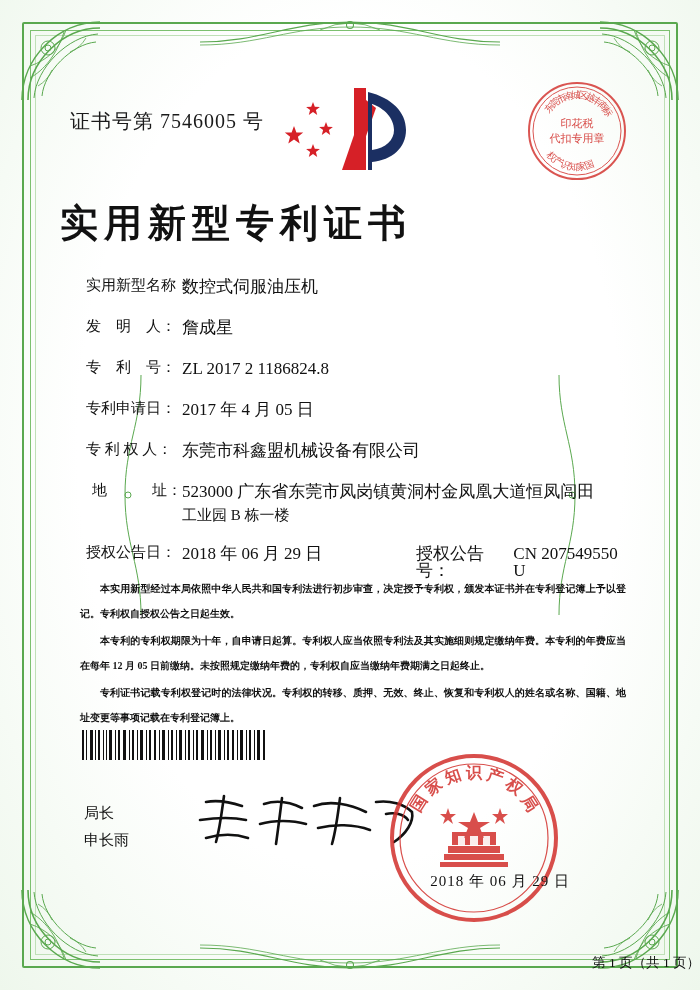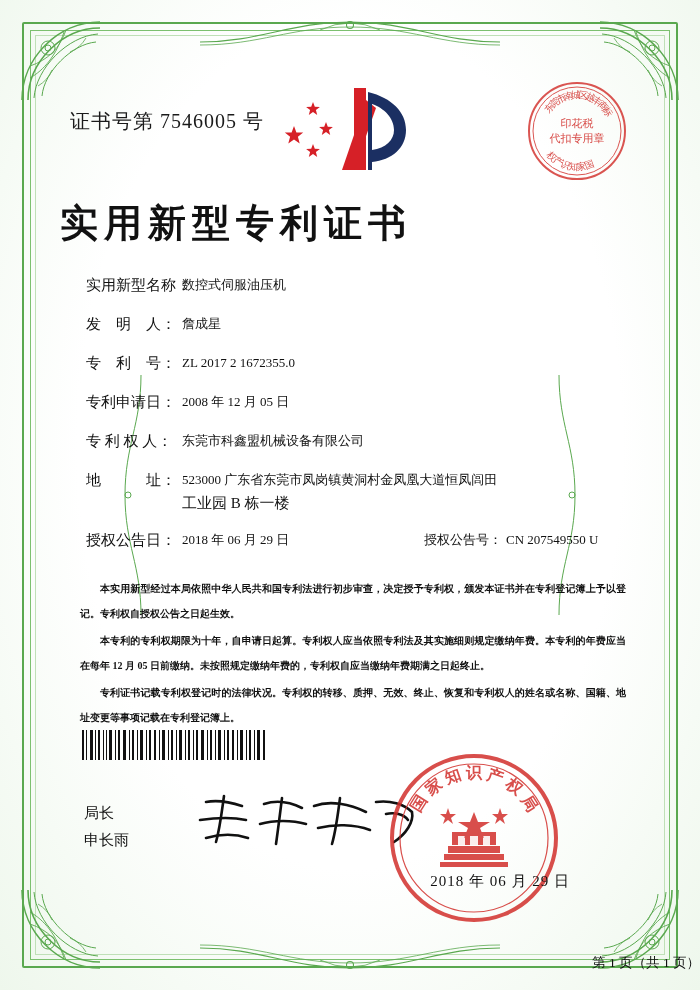--- a/index.html
+++ b/index.html
@@ -83,21 +83,21 @@
   .frow{
     display:flex;align-items:flex-start;
     margin-bottom:24px;
   }
   .flabel{
     white-space:pre;
     width:96px;
     flex:0 0 96px;
     font-size:15px;
   }
-  .fvalue{font-size:13px;}
+  .fvalue{font-size:17px;}
   .frow.two .left{display:flex;flex:0 0 330px;}
   .frow.two .right{display:flex;justify-content:space-between;}
   .addr-2{
     margin-top:8px;margin-left:96px;font-size:15px;
   }
 
   .paras{
     position:absolute;left:20px;right:14px;top:516px;
     font-size:10px;line-height:25px;color:#111;
     text-align:justify;
@@ -311,40 +311,40 @@
         <span class="fvalue">数控式伺服油压机</span>
       </div>
 
       <div class="frow">
         <span class="flabel">发　明　人：</span>
         <span class="fvalue">詹成星</span>
       </div>
 
       <div class="frow">
         <span class="flabel">专　利　号：</span>
-        <span class="fvalue">ZL 2017 2 1672355.0</span>
+        <span class="fvalue">ZL 2017 2 1186824.8</span>
       </div>
 
       <div class="frow">
         <span class="flabel">专利申请日：</span>
-        <span class="fvalue">2008 年 12 月 05 日</span>
+        <span class="fvalue">2017 年 4 月 05 日</span>
       </div>
 
       <div class="frow">
         <span class="flabel">专 利 权 人：</span>
         <span class="fvalue">东莞市科鑫盟机械设备有限公司</span>
       </div>
 
-      <div class="frow" style="margin-bottom:6px;">
+      <div class="frow" style="margin-bottom:6px;text-align:right;">
         <span class="flabel">地　　　址：</span>
         <span class="fvalue">523000  广东省东莞市凤岗镇黄洞村金凤凰大道恒凤闾田</span>
       </div>
       <div class="addr-2">工业园 B 栋一楼</div>
 
-      <div class="frow two" style="margin-top:22px;gap:8px;">
+      <div class="frow two" style="margin-top:22px;">
         <span class="left">
           <span class="flabel">授权公告日：</span>
           <span class="fvalue">2018 年 06 月 29 日</span>
         </span>
         <span class="right">
           <span class="fvalue" style="margin-right:4px;">授权公告号：</span>
           <span class="fvalue">CN 207549550 U</span>
         </span>
       </div>
     </div>

